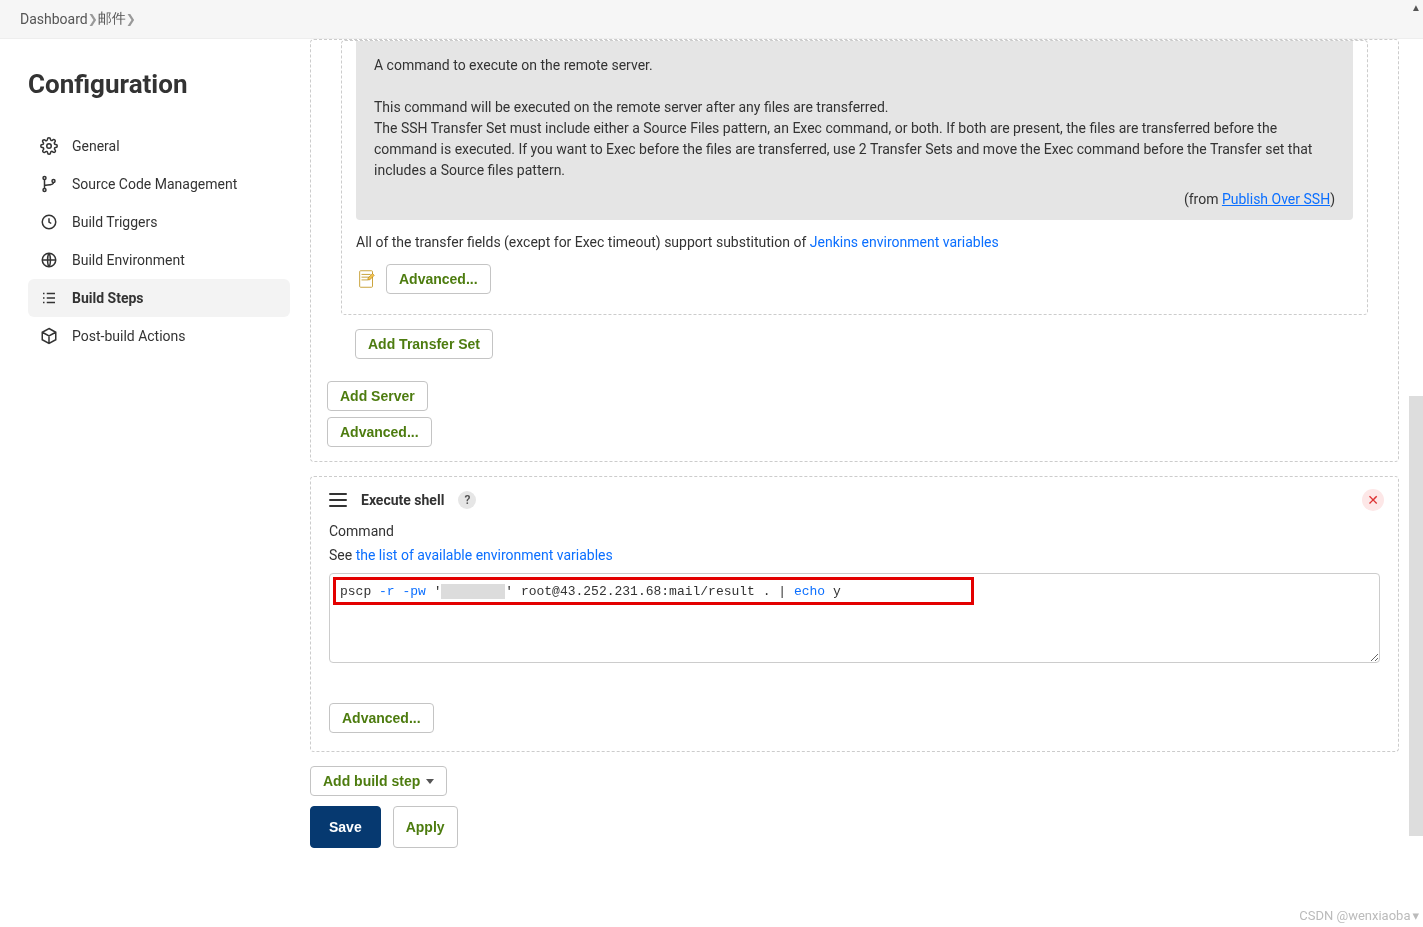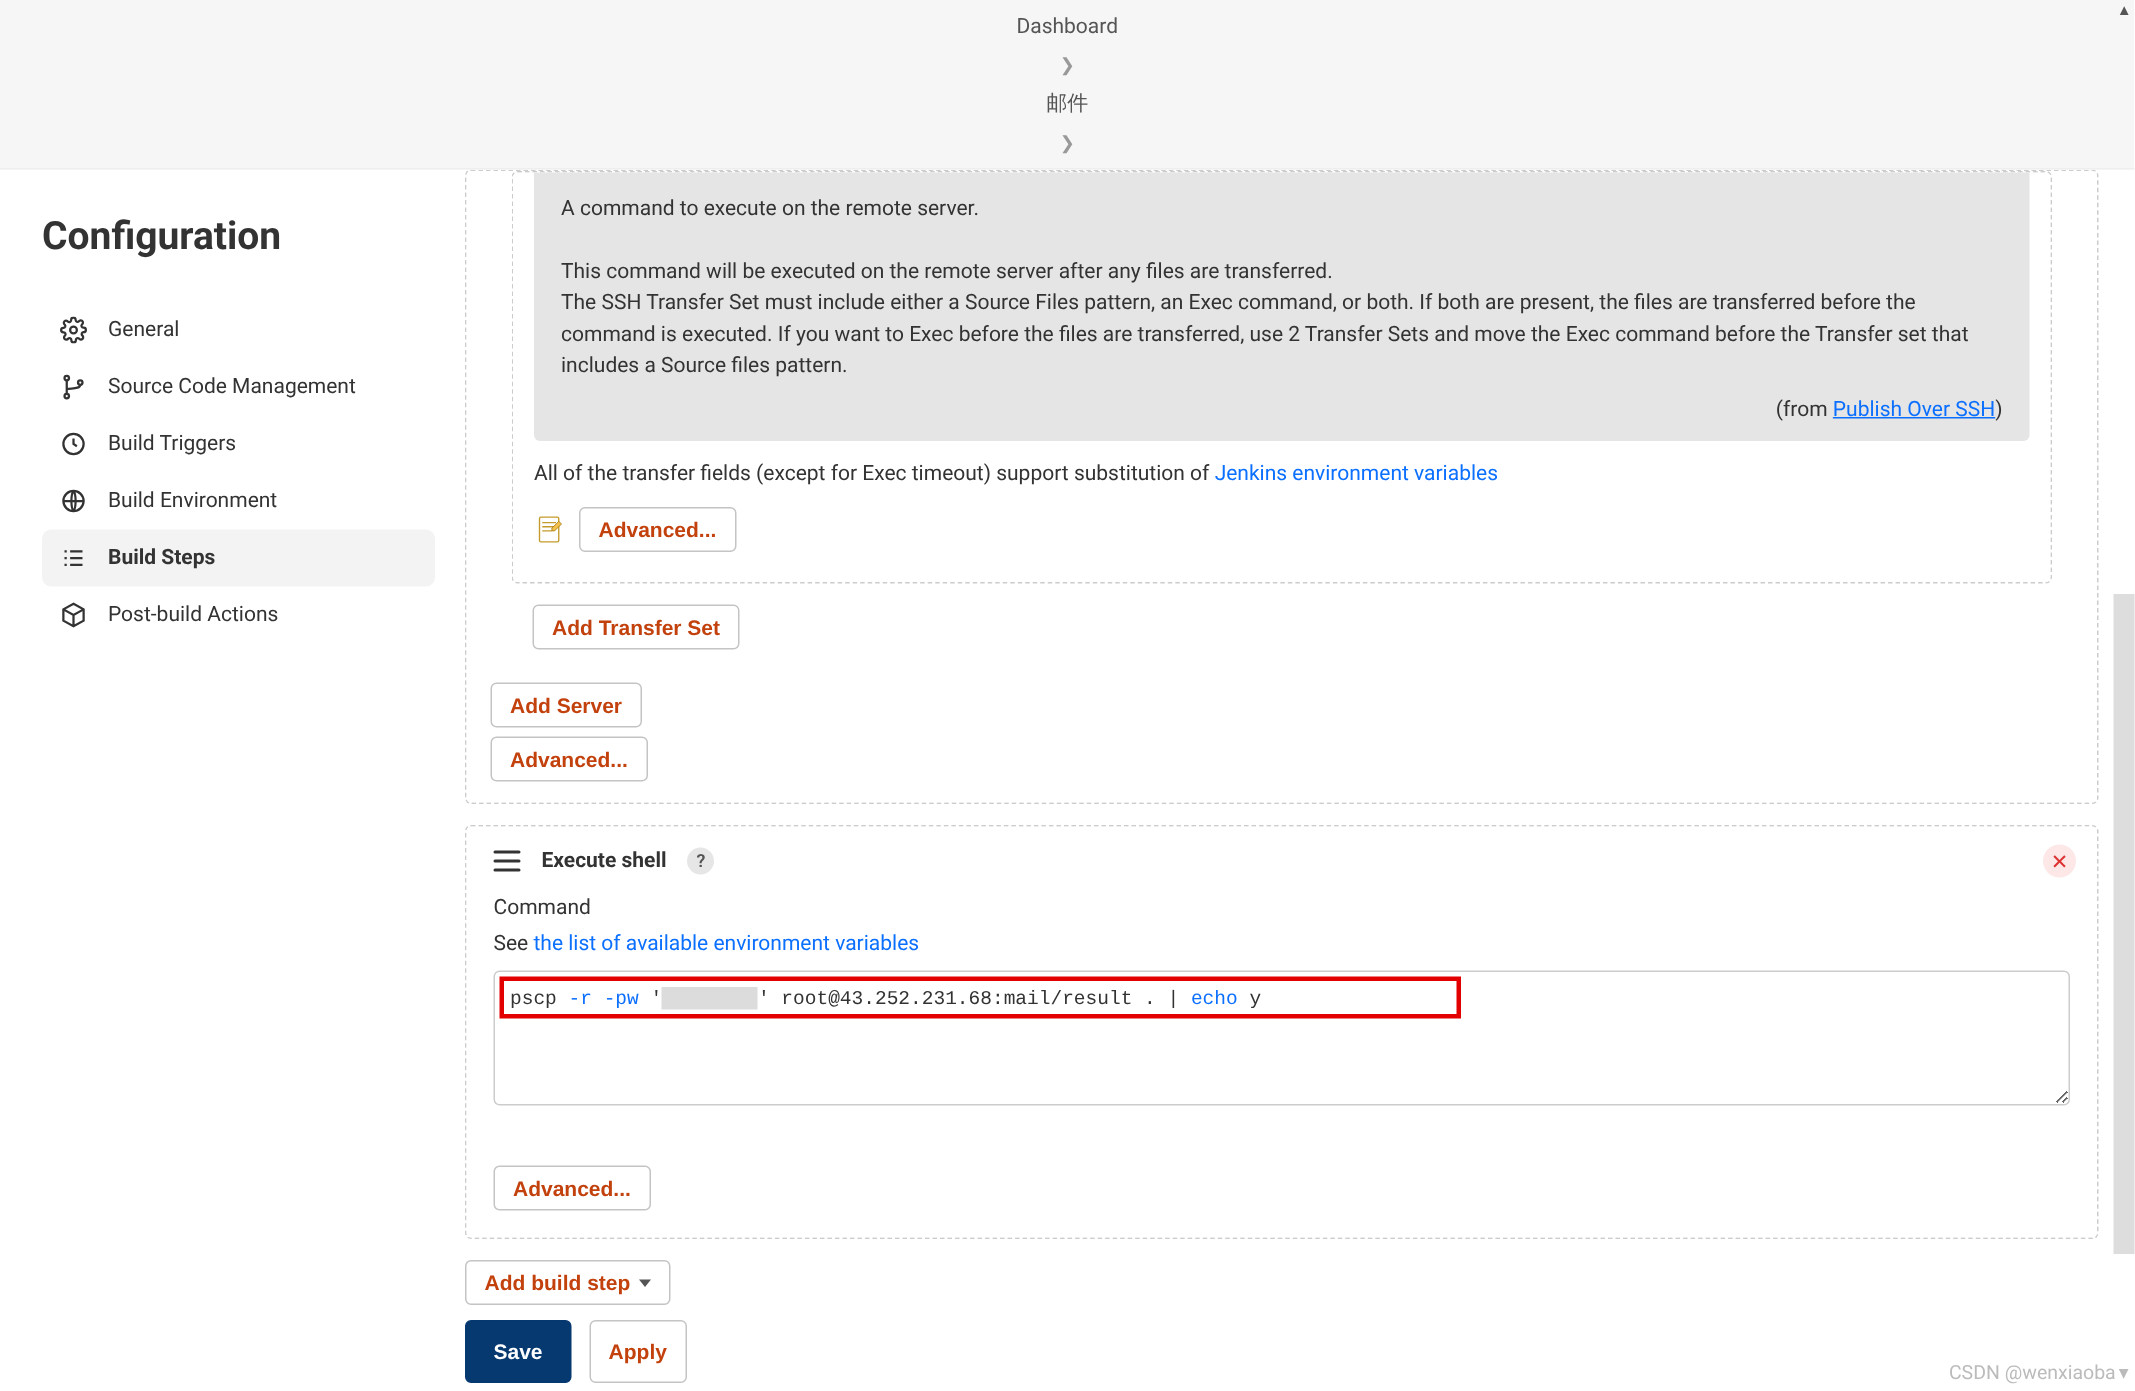--- a/index.html
+++ b/index.html
@@ -1,33 +1,33 @@
 <!DOCTYPE html>
 <html><head>
 <meta charset="utf-8">
 <style>
 * { box-sizing: border-box; margin: 0; padding: 0; }
 body { font-family: -apple-system, BlinkMacSystemFont, "Segoe UI", Roboto, Arial, sans-serif; font-size: 14px; color: #333; background: #fff; }
-.top-crumbs { background: #f6f6f6; padding: 10px 20px; border-bottom: 1px solid #eee; display: flex; align-items: center; gap: 10px; color: #555; flex-direction: column; }
+.top-crumbs { background: #f6f6f6; padding: 10px 20px; border-bottom: 1px solid #eee; display: flex; align-items: center; color: #555; }
 .top-crumbs .chev { color: #999; font-size: 12px; }
 .top-crumbs a { color: #555; text-decoration: none; }
 .layout { display: flex; }
 .sidebar { width: 310px; padding: 30px 20px 20px 28px; }
 .sidebar h1 { font-size: 26px; font-weight: 700; margin-bottom: 28px; }
 .nav-item { display: flex; align-items: center; gap: 14px; padding: 10px 12px; border-radius: 6px; cursor: pointer; color: #333; }
 .nav-item.active { background: #f3f3f3; font-weight: 700; }
 .nav-item .ico { width: 18px; height: 18px; display: inline-flex; align-items: center; justify-content: center; color: #333; }
 .main { flex: 1; padding: 0 24px 40px 0; }
 .panel { border: 1px dashed #ccc; border-radius: 4px; margin-bottom: 14px; }
 .help-box { background: #e5e5e5; border-radius: 4px; padding: 14px 18px 10px 18px; margin-bottom: 14px; line-height: 1.5; }
 .help-box .from { text-align: right; margin-top: 8px; font-size: 14px; }
 .link-blue { color: #0b6fff; font-weight: 400; text-decoration: none; }
 .link-blue.u { text-decoration: underline; }
 .sub-note { margin: 14px 0 14px 0; }
-.btn { display: inline-flex; align-items: center; border: 1px solid #c4c4c4; background: #fff; border-radius: 4px; padding: 6px 12px; font-weight: 600; font-size: 14px; cursor: pointer; color: #c2410c; }
+.btn { display: inline-flex; align-items: center; border: 1px solid #c4c4c4; background: #fff; border-radius: 4px; padding: 6px 12px; font-weight: 600; font-size: 14px; cursor: pointer; color: #4d7c0f; }
 .btn-row { display: flex; align-items: center; gap: 8px; margin-bottom: 6px; }
 .icon-notepad { width: 22px; height: 22px; display: inline-block; position: relative; }
 .icon-notepad svg { width: 22px; height: 22px; }
 .server-btns { padding: 8px 16px 14px 16px; display: flex; flex-direction: column; gap: 6px; align-items: flex-start; }
 .inner-transfers { border: 1px dashed #ccc; border-radius: 4px; padding: 0 14px 14px 14px; margin-bottom: 14px; }
 .shell-panel { padding: 14px 18px 18px 18px; position: relative; }
 .shell-head { display: flex; align-items: center; gap: 14px; margin-bottom: 14px; }
 .hamburger { width: 18px; height: 14px; display: inline-flex; flex-direction: column; justify-content: space-between; }
 .hamburger span { height: 2px; background: #333; border-radius: 1px; }
 .help-q { width: 18px; height: 18px; border-radius: 50%; background: #e6e6e6; display: inline-flex; align-items: center; justify-content: center; font-size: 12px; font-weight: 600; color: #555; }

